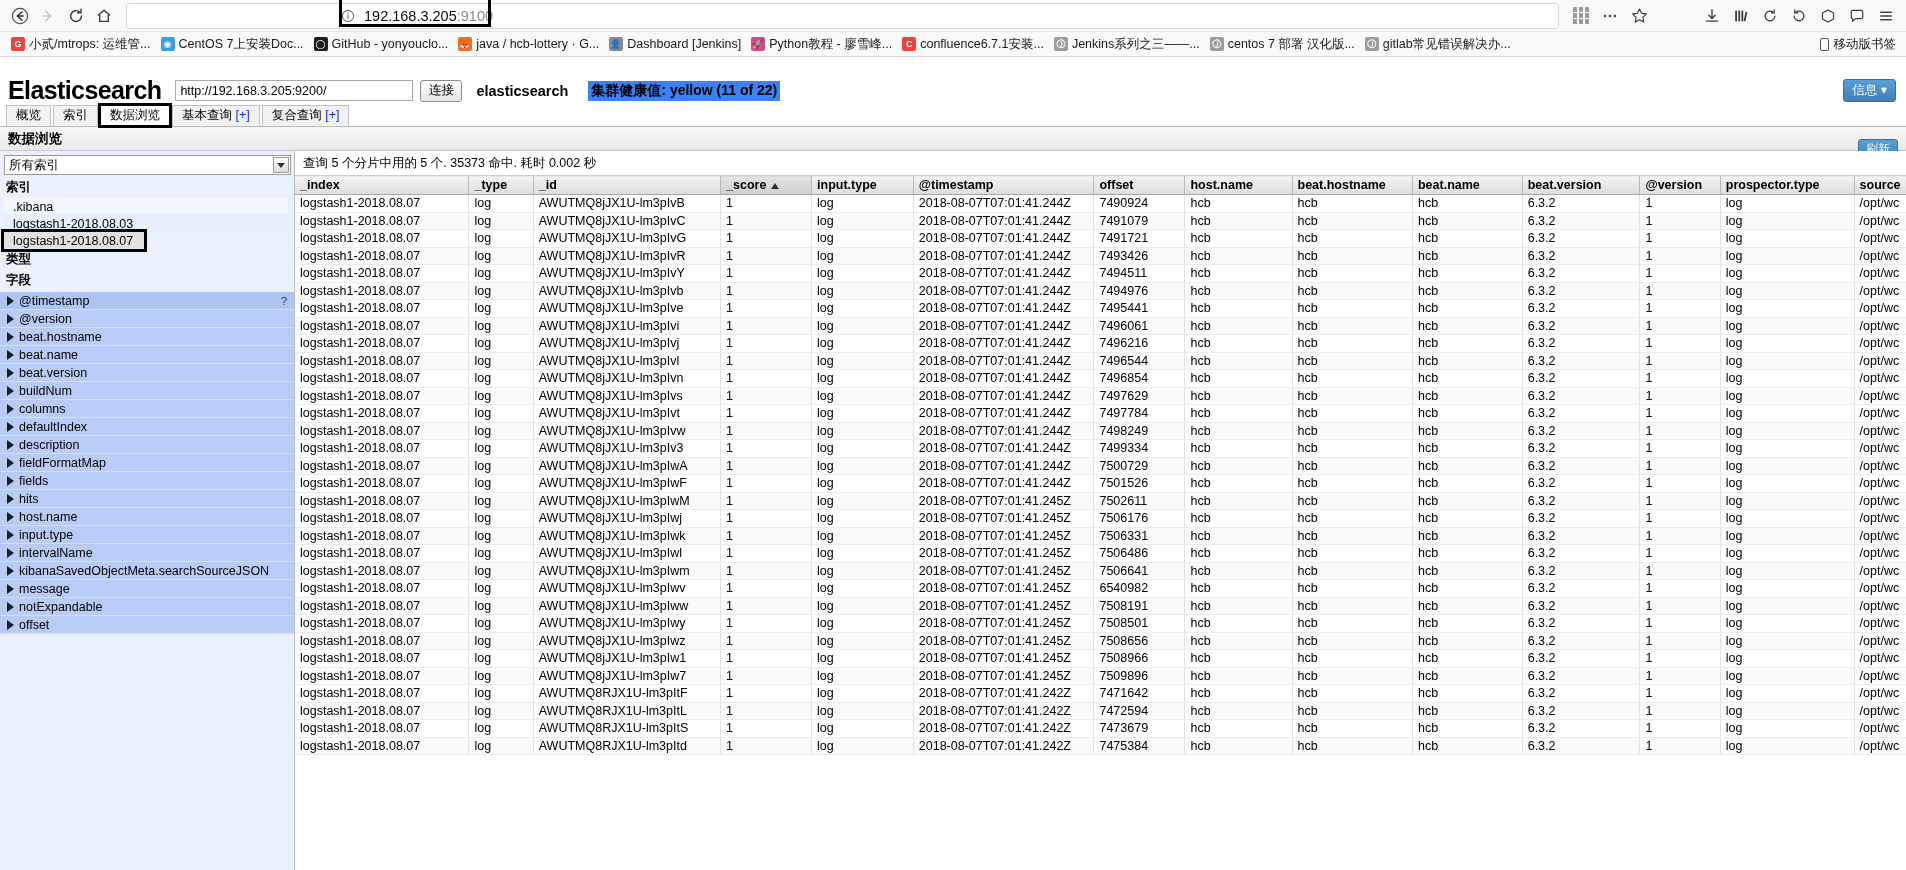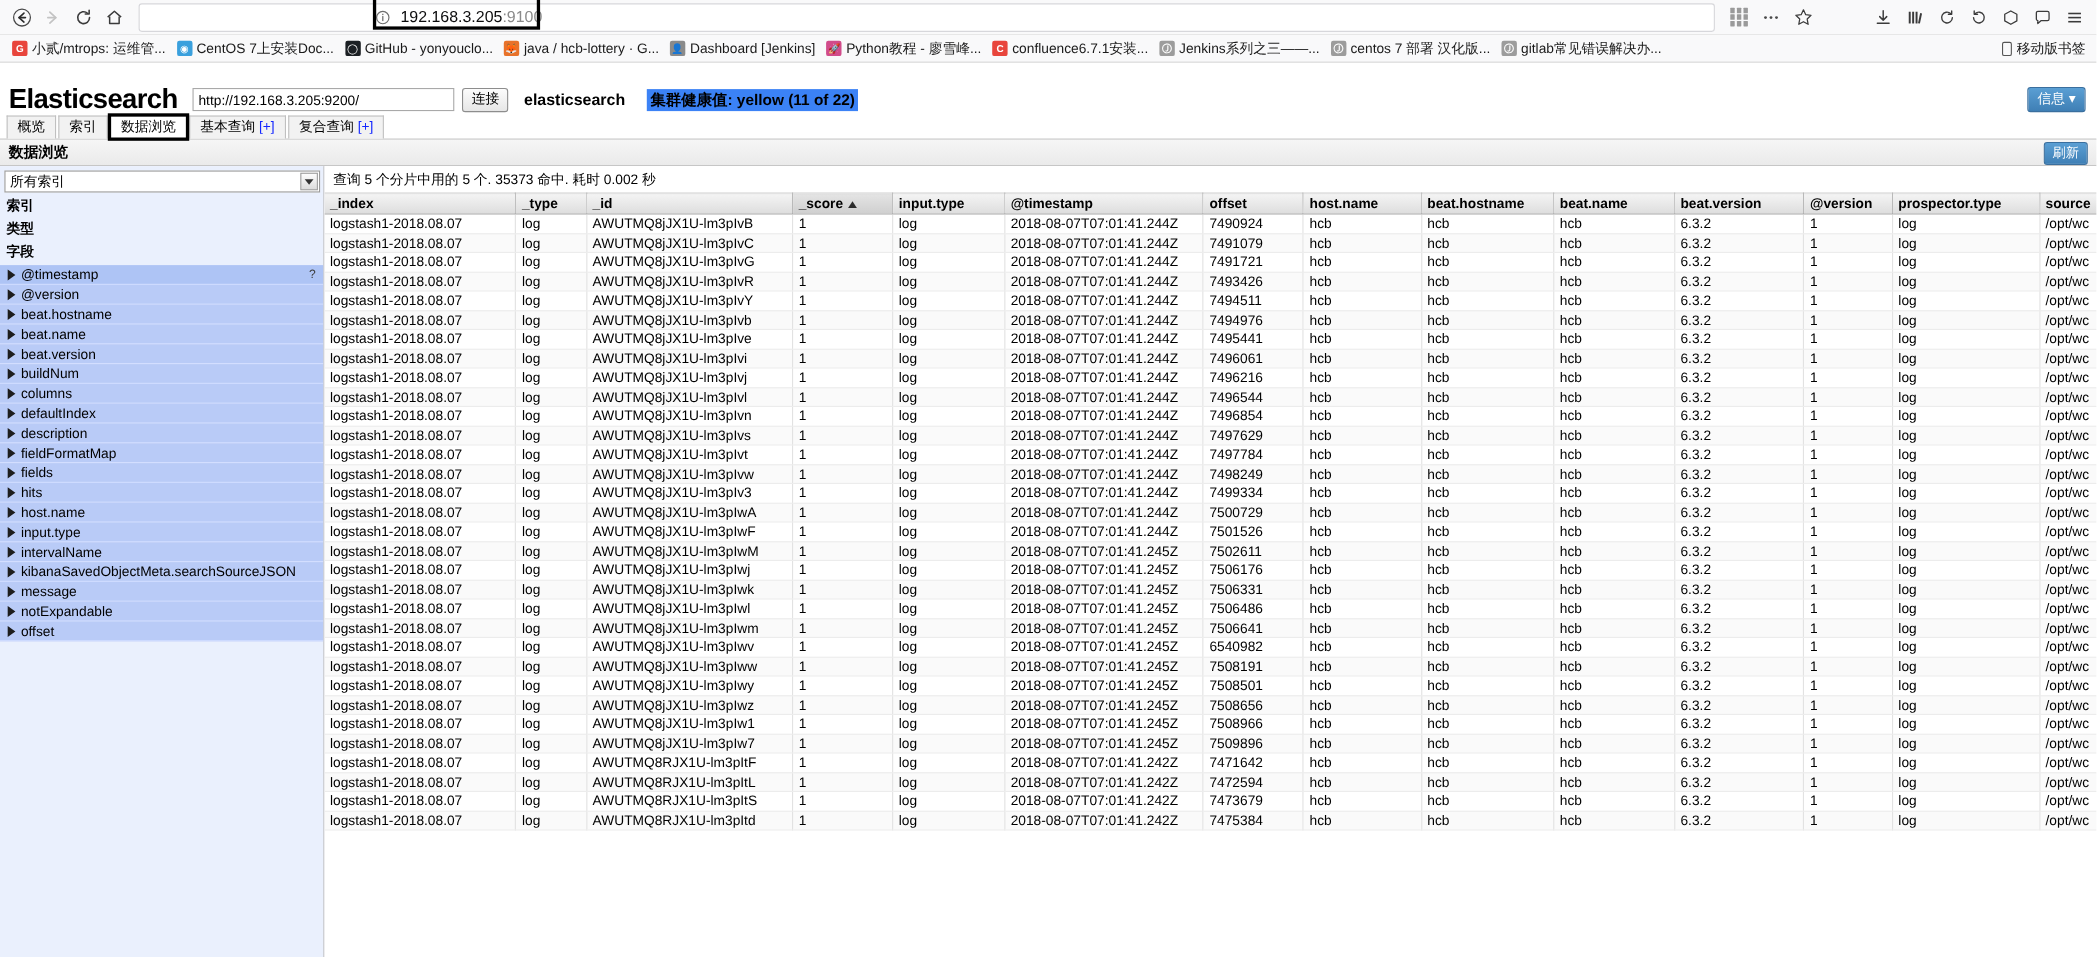--- a/index.html
+++ b/index.html
@@ -251,21 +251,21 @@
     border-bottom: 1px solid #c6c6c6;
     position: relative;
   }
   .section-title {
     font-size: 13.5px;
     font-weight: bold;
     color: #000;
   }
   .refresh-btn {
     position: absolute;
-    right: 8px; top: 2px;
+    right: 8px; top: 12px;
     background: linear-gradient(#5a9fd4, #3f7fb5);
     border: 1px solid #3a6f9e;
     border-radius: 3px;
     color: #fff;
     font-size: 12px;
     padding: 1px 7px;
     cursor: pointer;
     font-family: "Liberation Sans", sans-serif;
   }
 
@@ -621,20 +621,25 @@
   <div class="left-pane">
     <div class="index-select-row">
       <div class="index-select">
         <span>所有索引</span>
         <span class="caret-box">
             <span class="caret-down"></span>
           </span>
       </div>
     </div>
     <div class="group-label">索引</div>
+    <div id="indices-list">
+        <div class="list-row">.kibana</div>
+        <div class="list-row alt">logstash1-2018.08.03</div>
+        <div class="list-row sel-box">logstash1-2018.08.07</div>
+      </div>
     <div class="group-label">类型</div>
     <div class="group-label">字段</div>
     <div id="fields-list" class="fields-list">
         <div class="field-row selected">
           <span class="tri"></span>
           <span>@timestamp</span>
           <span class="help-q">?</span>
         </div>
         <div class="field-row">
           <span class="tri"></span>

